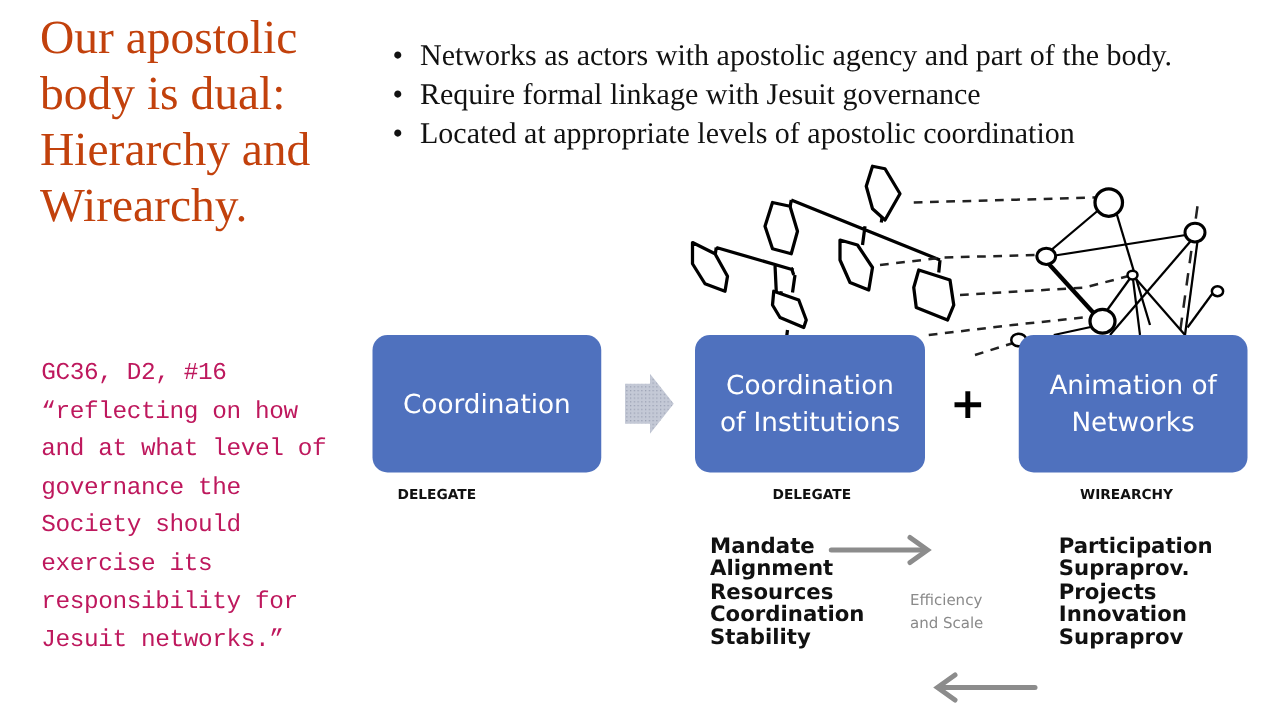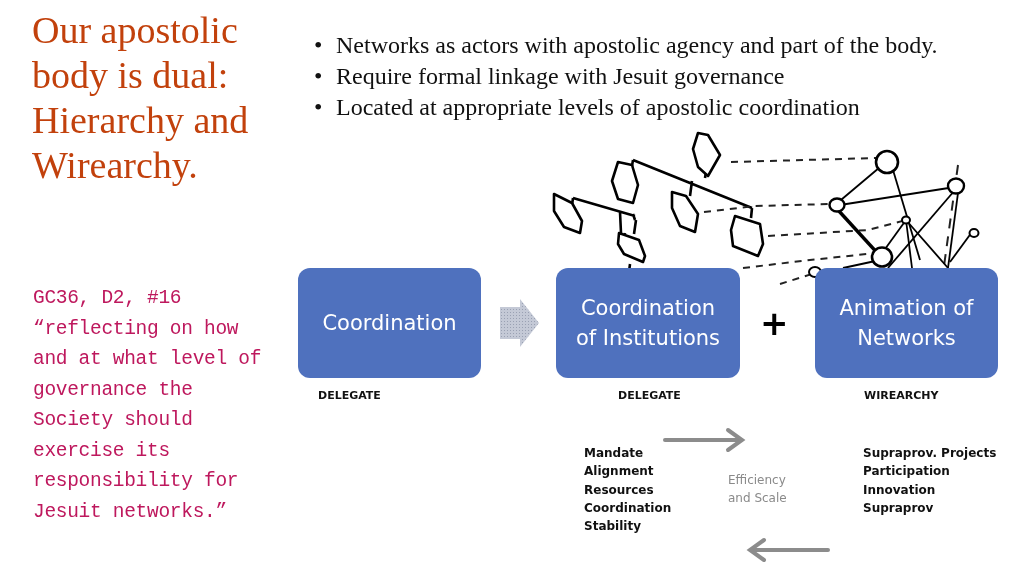--- a/index.html
+++ b/index.html
@@ -12,21 +12,21 @@
   .box { position:absolute; background:#4f71be; border-radius:12px; color:#fff; display:flex; align-items:center; justify-content:center; text-align:center; font-family:"DejaVu Sans", sans-serif; font-size:21px; line-height:30px; }
   .box span { display:block; }
   #box1 { left:298px; top:268px; width:183px; height:110px; }
   #box2 { left:556px; top:268px; width:184px; height:110px; }
   #box3 { left:815px; top:268px; width:183px; height:110px; }
   .plus { position:absolute; left:760px; top:306px; font-family:"DejaVu Sans", sans-serif; font-weight:bold; font-size:34px; line-height:34px; color:#000; }
   .label { position:absolute; font-family:"DejaVu Sans", sans-serif; font-weight:bold; font-size:11px; color:#111; }
   #lbl1 { left:318px; top:389px;text-align:right; }
   #lbl2 { left:618px; top:389px; }
   #lbl3 { left:864px; top:389px; }
-  .list { position:absolute; margin:16px; padding:0; list-style:none; font-family:"DejaVu Sans", sans-serif; font-weight:bold; font-size:12px; line-height:18.3px; color:#111; }
+  .list { position:absolute; margin:0; padding:0; list-style:none; font-family:"DejaVu Sans", sans-serif; font-weight:bold; font-size:17px; line-height:18.3px; color:#111; }
   #list-h { left:568px; top:428px; }
   #list-w { left:847px; top:428px; }
   .eff { position:absolute; left:728px; top:471px; font-family:"DejaVu Sans", sans-serif; font-size:12px; line-height:18px; color:#8a8a8a; }
   svg.overlay { position:absolute; left:0; top:0; }
 </style>
 </head>
 <body>
 
 <div class="title">Our apostolic body is dual: Hierarchy and Wirearchy.</div>
 <div class="quote">GC36, D2, #16 “reflecting on how and at what level of governance the Society should exercise its responsibility for Jesuit networks.”</div>
@@ -132,17 +132,17 @@
   <li>Coordination</li>
   <li>Stability</li>
 </ul>
 
 <div class="eff">
   <div>Efficiency</div>
   <div>and Scale</div>
 </div>
 
 <ul class="list" id="list-w">
+  <li>Participation</li>
   <li>Supraprov. Projects</li>
-  <li>Participation</li>
   <li>Innovation</li>
   <li>Supraprov</li>
 </ul>
 
 </body></html>

